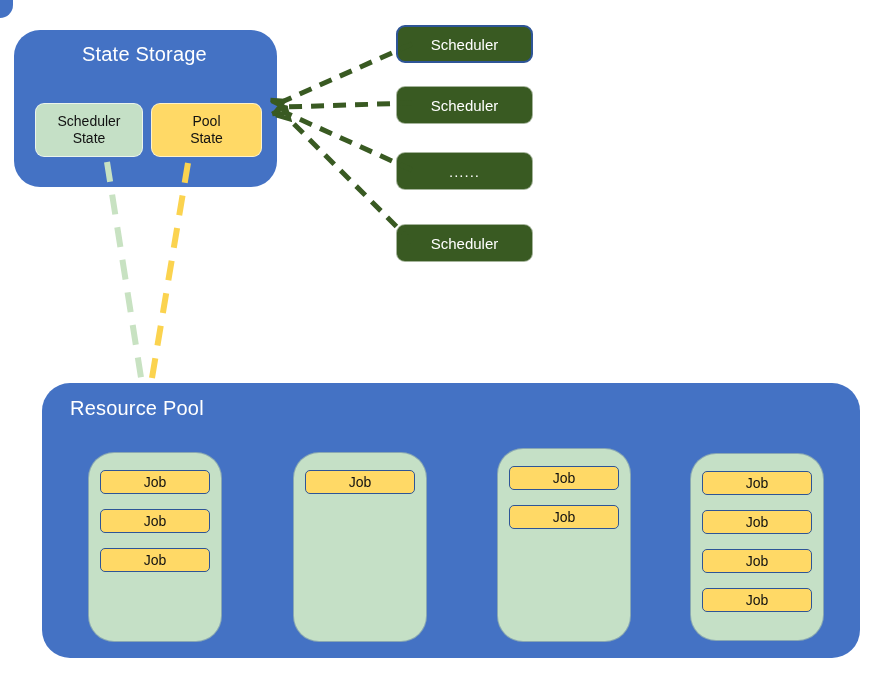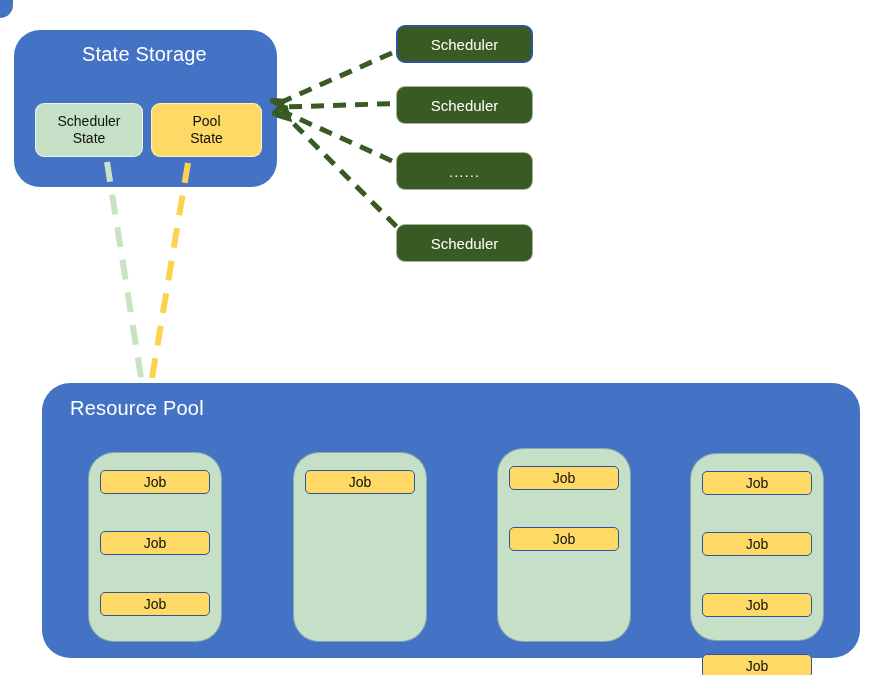--- a/index.html
+++ b/index.html
@@ -39,21 +39,21 @@
   .sched.s3{top:152px;letter-spacing:1px;}
   .sched.s4{top:224px;}
 
   
   .resource-pool{left:42px;top:383px;width:818px;height:275px;background:var(--blue);
     border-radius:28px;}
   .resource-pool-title{position:absolute;left:28px;top:14px;color:var(--text-light);
     font-size:20px;letter-spacing:.2px;}
   .node{position:absolute;width:132px;height:171px;background:var(--light-green);
     border-radius:26px;border:1px solid rgba(47,85,151,.4);
-    display:flex;flex-direction:column;align-items:center;gap:37px;padding-top:17px;}
+    display:flex;flex-direction:column;align-items:center;gap:15px;padding-top:17px;}
   .node.n1{left:46px;top:69px;}
   .node.n2{left:251px;top:69px;}
   .node.n3{left:455px;top:65px;height:175px;}
   .node.n4{left:648px;top:70px;height:169px;}
   .job{width:108px;height:22px;background:var(--yellow);border:1px solid var(--blue-border);
     border-radius:5px;display:flex;align-items:center;justify-content:center;
     font-size:14px;color:var(--text-dark);flex:0 0 auto;}
 
   
   svg.overlay{position:absolute;left:0;top:0;z-index:5;pointer-events:none;}

